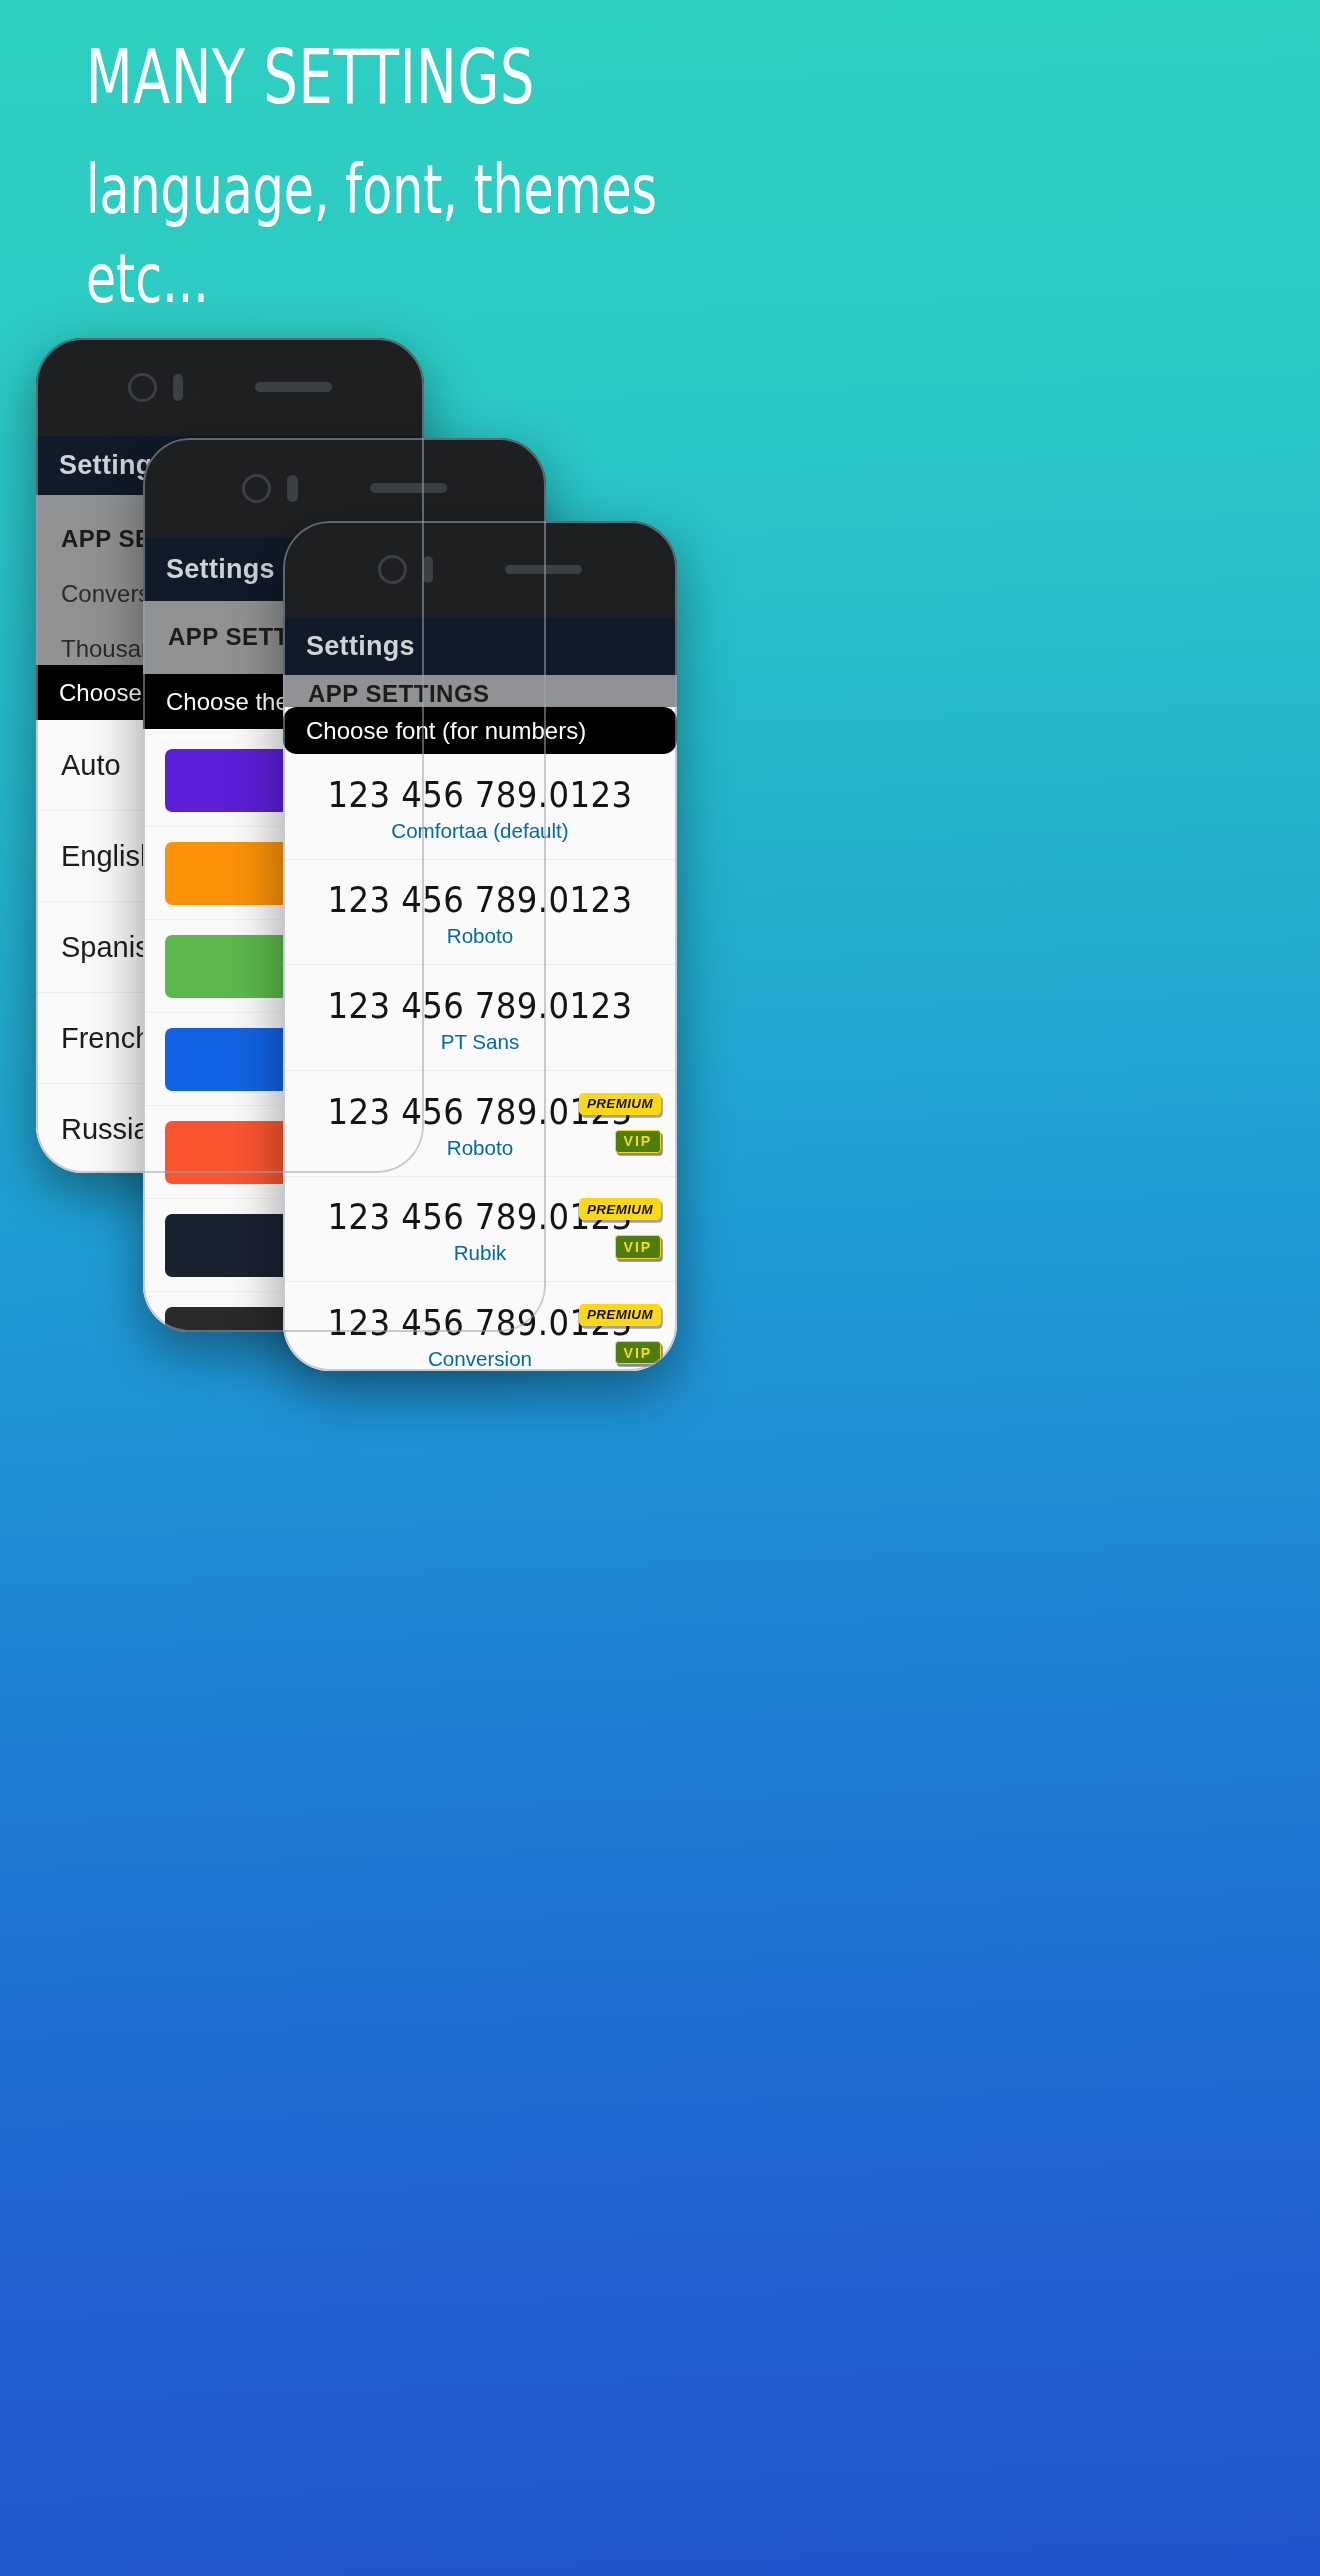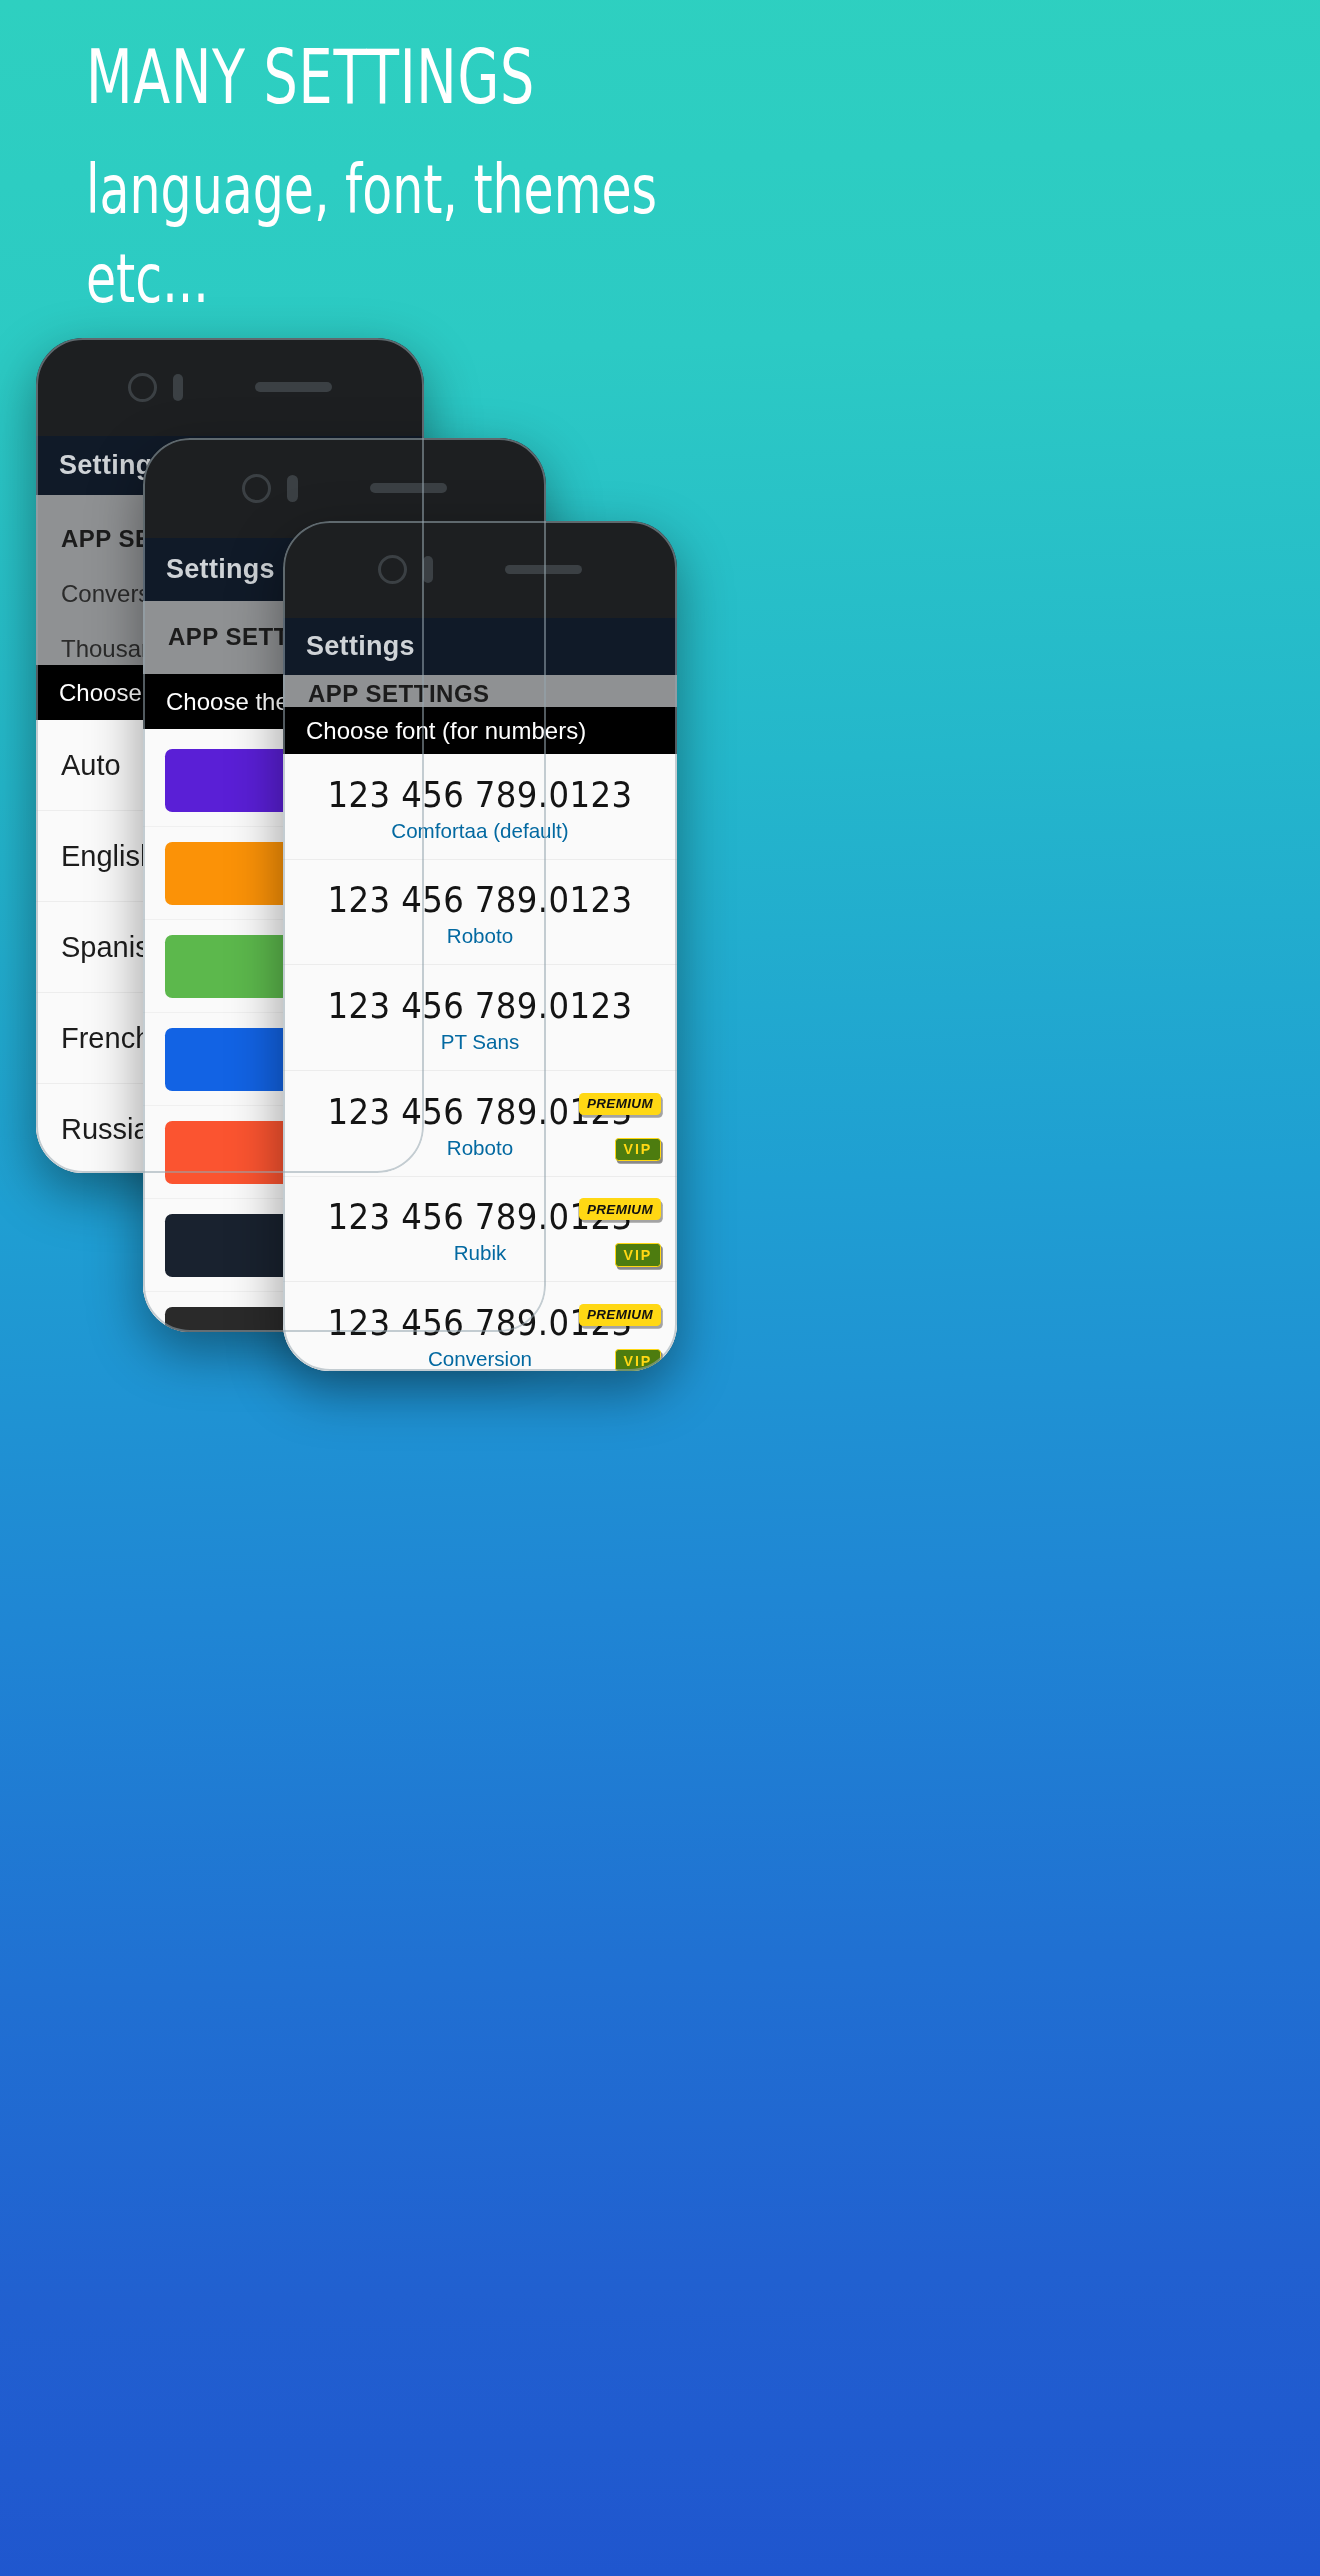--- a/index.html
+++ b/index.html
@@ -61,21 +61,21 @@
   .sw{height:63px;width:100%;border-radius:7.2px;}
 
   
   .fontrow{position:relative;border-bottom:0.9px solid #ececec;padding:19.7px 23px 16px 23px;
            box-sizing:border-box;background:#fafafa;text-align:center;}
   .fontrow .num{font-size:36px;color:#141414;letter-spacing:0.4px;line-height:1.15;
                 font-family:"Liberation Sans Narrow","DejaVu Sans Condensed","Liberation Sans",sans-serif;
                 font-stretch:condensed;}
   .fontrow .nm{font-size:20.6px;color:#0369a1;margin-top:3.6px;}
   .badges{position:absolute;right:16px;top:21.5px;display:flex;flex-direction:column;
-          align-items:flex-end;gap:23px;}
+          align-items:flex-end;gap:15px;}
   .b-premium{background:#ffd814;color:#111;font-size:13.4px;font-weight:700;font-style:italic;
              padding:3.6px 8px;border-radius:4.5px;letter-spacing:0.4px;
              box-shadow:1.8px 2.7px 0 rgba(0,0,0,.35);}
   .b-vip{background:#4d7c0f;color:#ffd814;font-size:14.3px;font-weight:700;
          padding:2.7px 8px;border-radius:3.6px;border:1.8px solid #ffd814;letter-spacing:1.8px;
          box-shadow:1.8px 2.7px 0 rgba(0,0,0,.45);}
 
   .volbtn{position:absolute;background:#ef3030;border-radius:2.7px;}
 </style>
 </head>
@@ -167,21 +167,21 @@
     <div class="speaker"></div>
   </div>
   <div class="volbtn" style="right:-3.6px;top:224px;width:7.2px;height:134px;"></div>
   <div class="screen" style="top:97px;height:753px;">
     <div class="appbar" style="height:57px;">
       <span>Settings</span>
     </div>
     <div class="scrim" style="height:32px;">
       <div class="sec" style="padding-top:5.4px;">APP SETTINGS</div>
     </div>
-    <div class="dlg-title" style="height:47px;">Choose font (for numbers)</div>
+    <div class="dlg-title" style="height:47px;border-radius:14px;">Choose font (for numbers)</div>
     <div>
 
       <div class="fontrow">
         <div class="num">123 456 789.0123</div>
         <div class="nm">Comfortaa (default)</div>
       </div>
 
       <div class="fontrow">
         <div class="num">123 456 789.0123</div>
         <div class="nm">Roboto</div>

